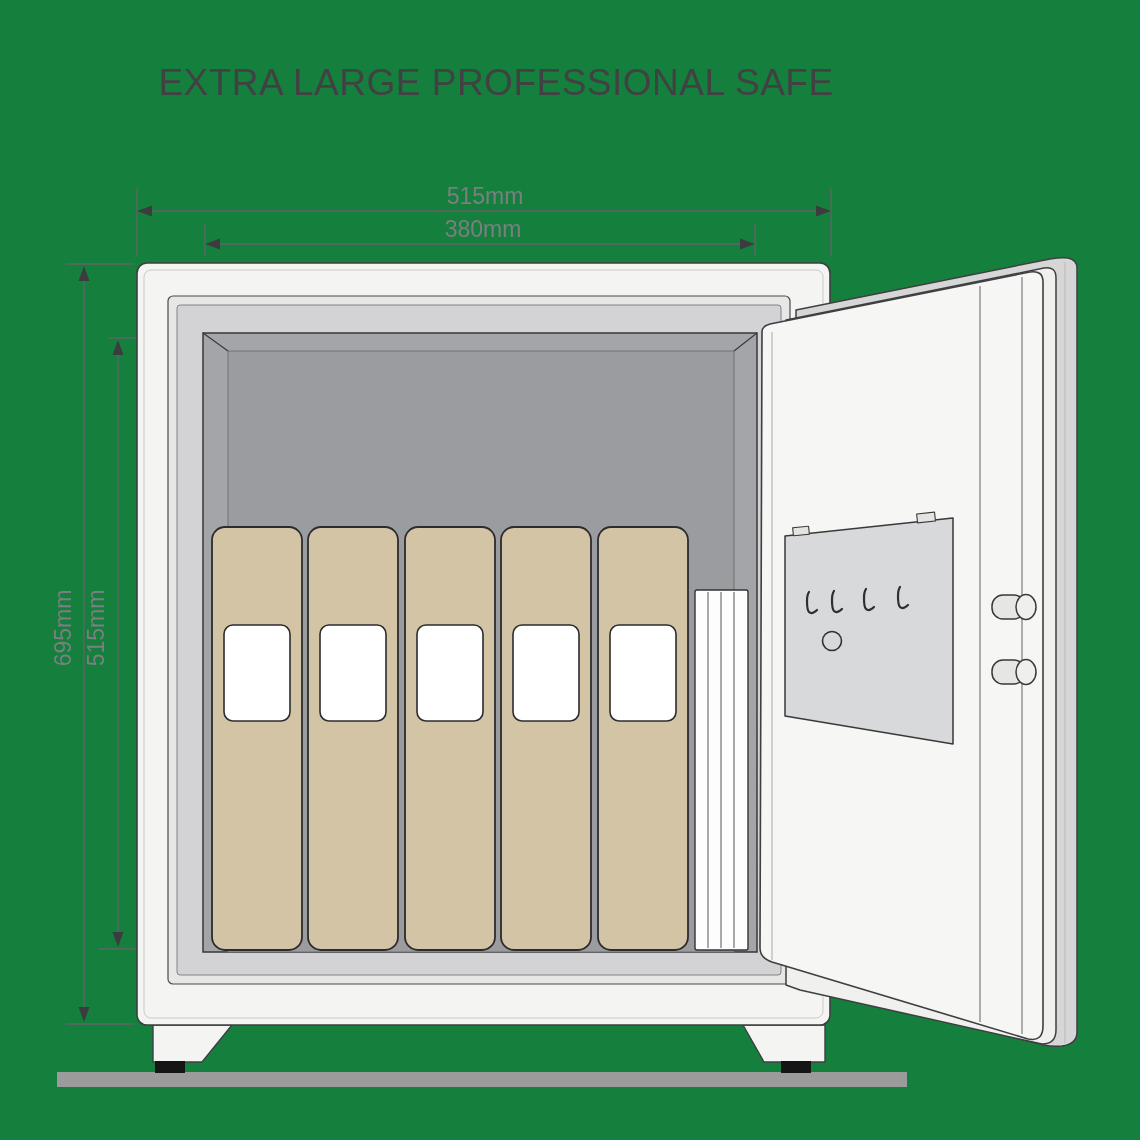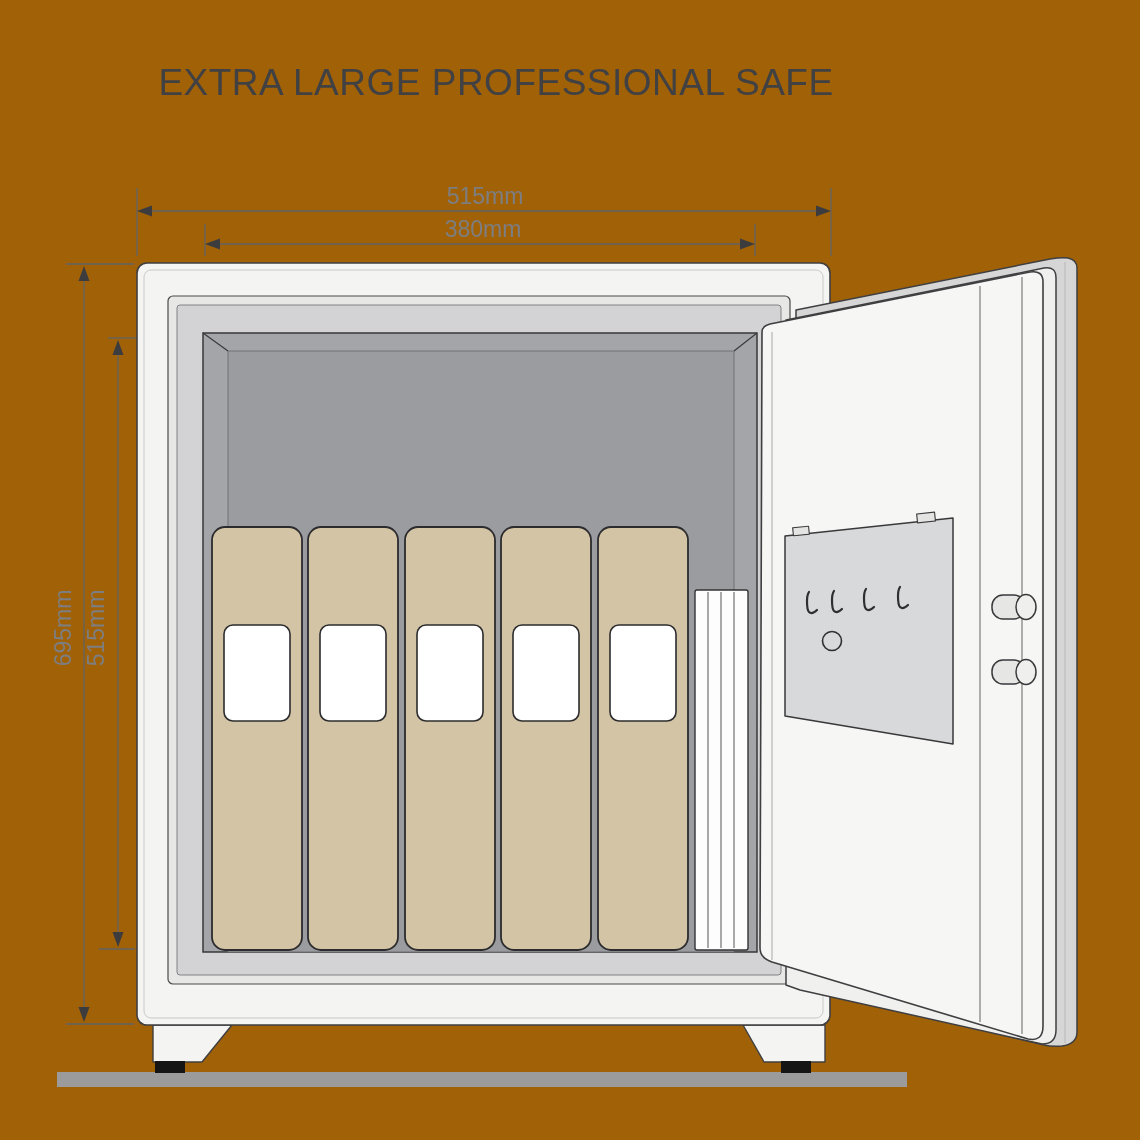--- a/index.html
+++ b/index.html
@@ -1,17 +1,17 @@
 <!DOCTYPE html>
 <html><head>
 <meta charset="utf-8">
 <style>
   html,body{margin:0;padding:0;background:#ffffff;}
   body{font-family:"Liberation Sans", sans-serif;}
-  .stage{position:relative;width:1140px;height:1140px;background:#a16207;margin:0 auto;overflow:hidden;}
+  .stage{position:relative;width:1140px;height:1140px;background:#15803d;margin:0 auto;overflow:hidden;}
   svg{display:block;}
   text{font-family:"Liberation Sans", sans-serif;}
   .title-text{font-size:37px;font-weight:300;letter-spacing:0.5px;}
   .dim-text{font-size:23px;font-weight:300;}
 </style>
 </head>
 <body>
 
 <div class="stage">
 <svg width="1140" height="1140" viewBox="0 0 1140 1140">

